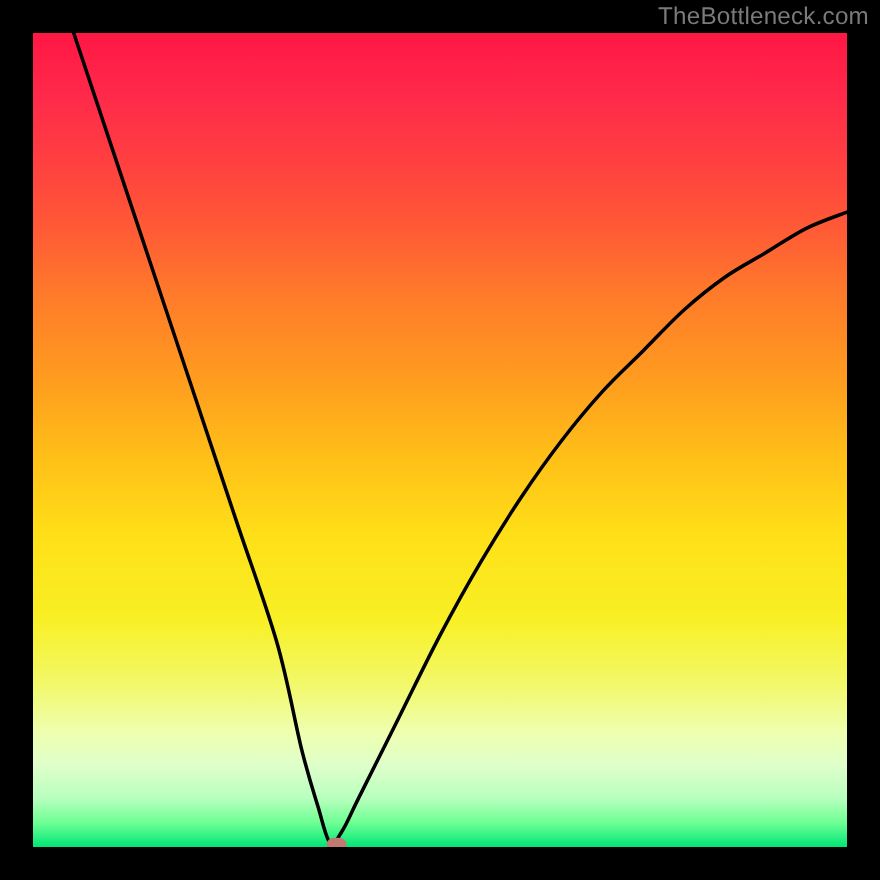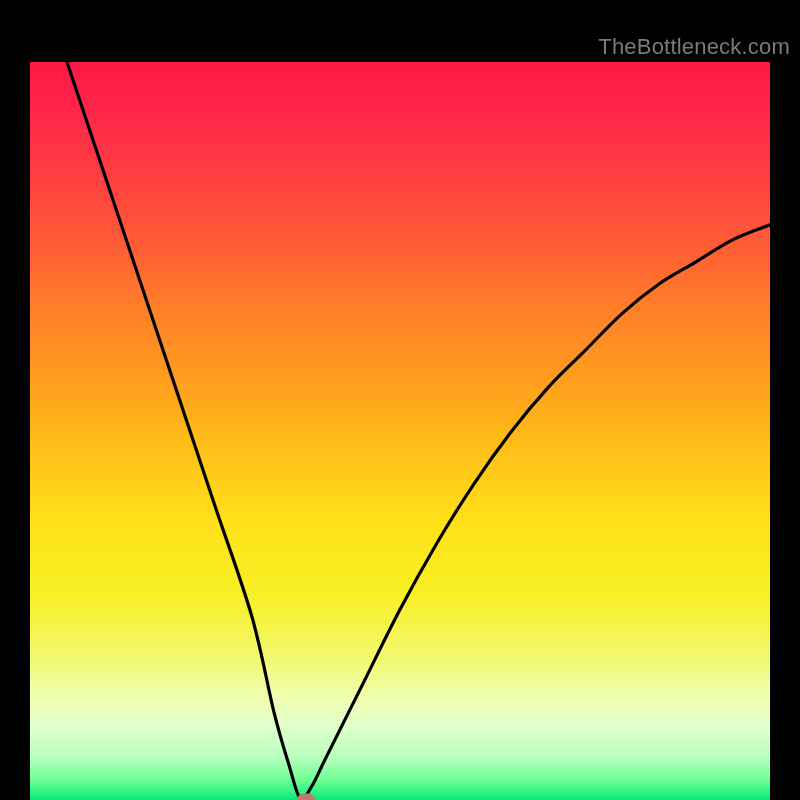--- a/index.html
+++ b/index.html
@@ -9,21 +9,20 @@
     height: 800px;
     background: #000;
     font-family: Arial, Helvetica, sans-serif;
     overflow: hidden;
   }
   .frame {
     position: relative;
     width: 800px;
     height: 700px;
     background: #000;
-    margin-top: 32px;
   }
   .watermark {
     position: absolute;
     top: 2px;
     right: 10px;
     color: #7a7a7a;
     font-size: 22px;
     letter-spacing: 0.2px;
     font-weight: 500;
     user-select: none;

